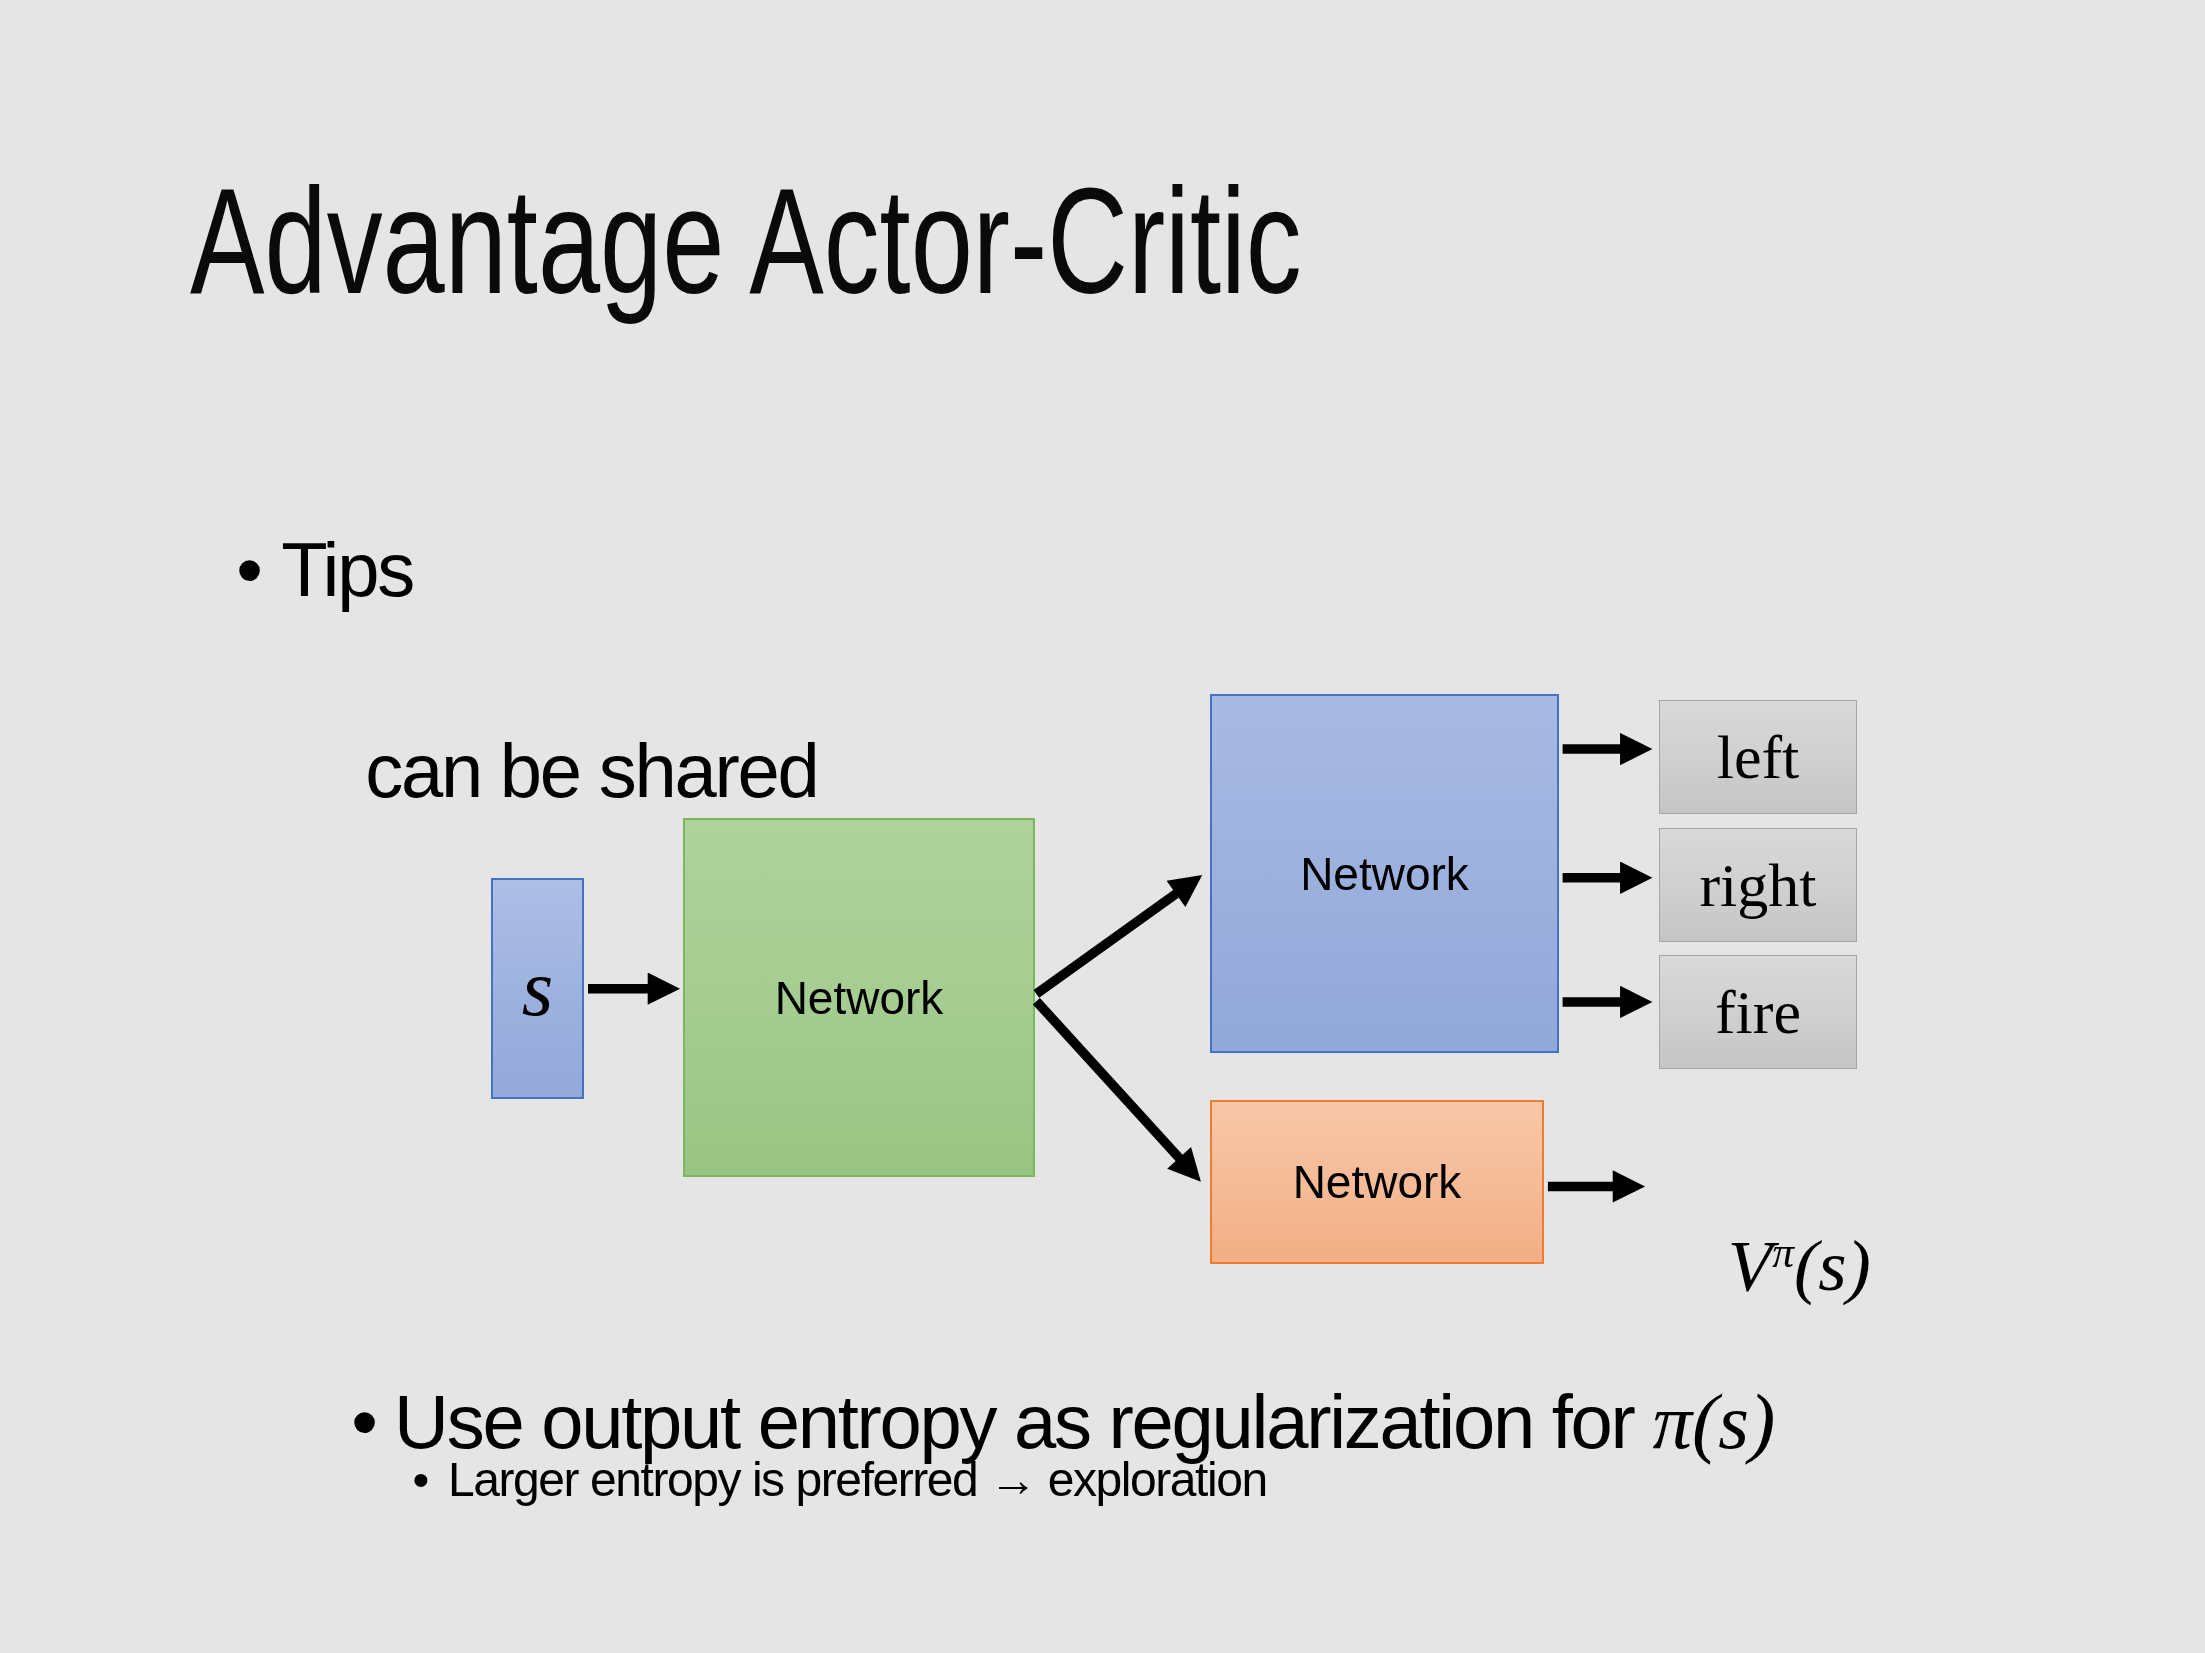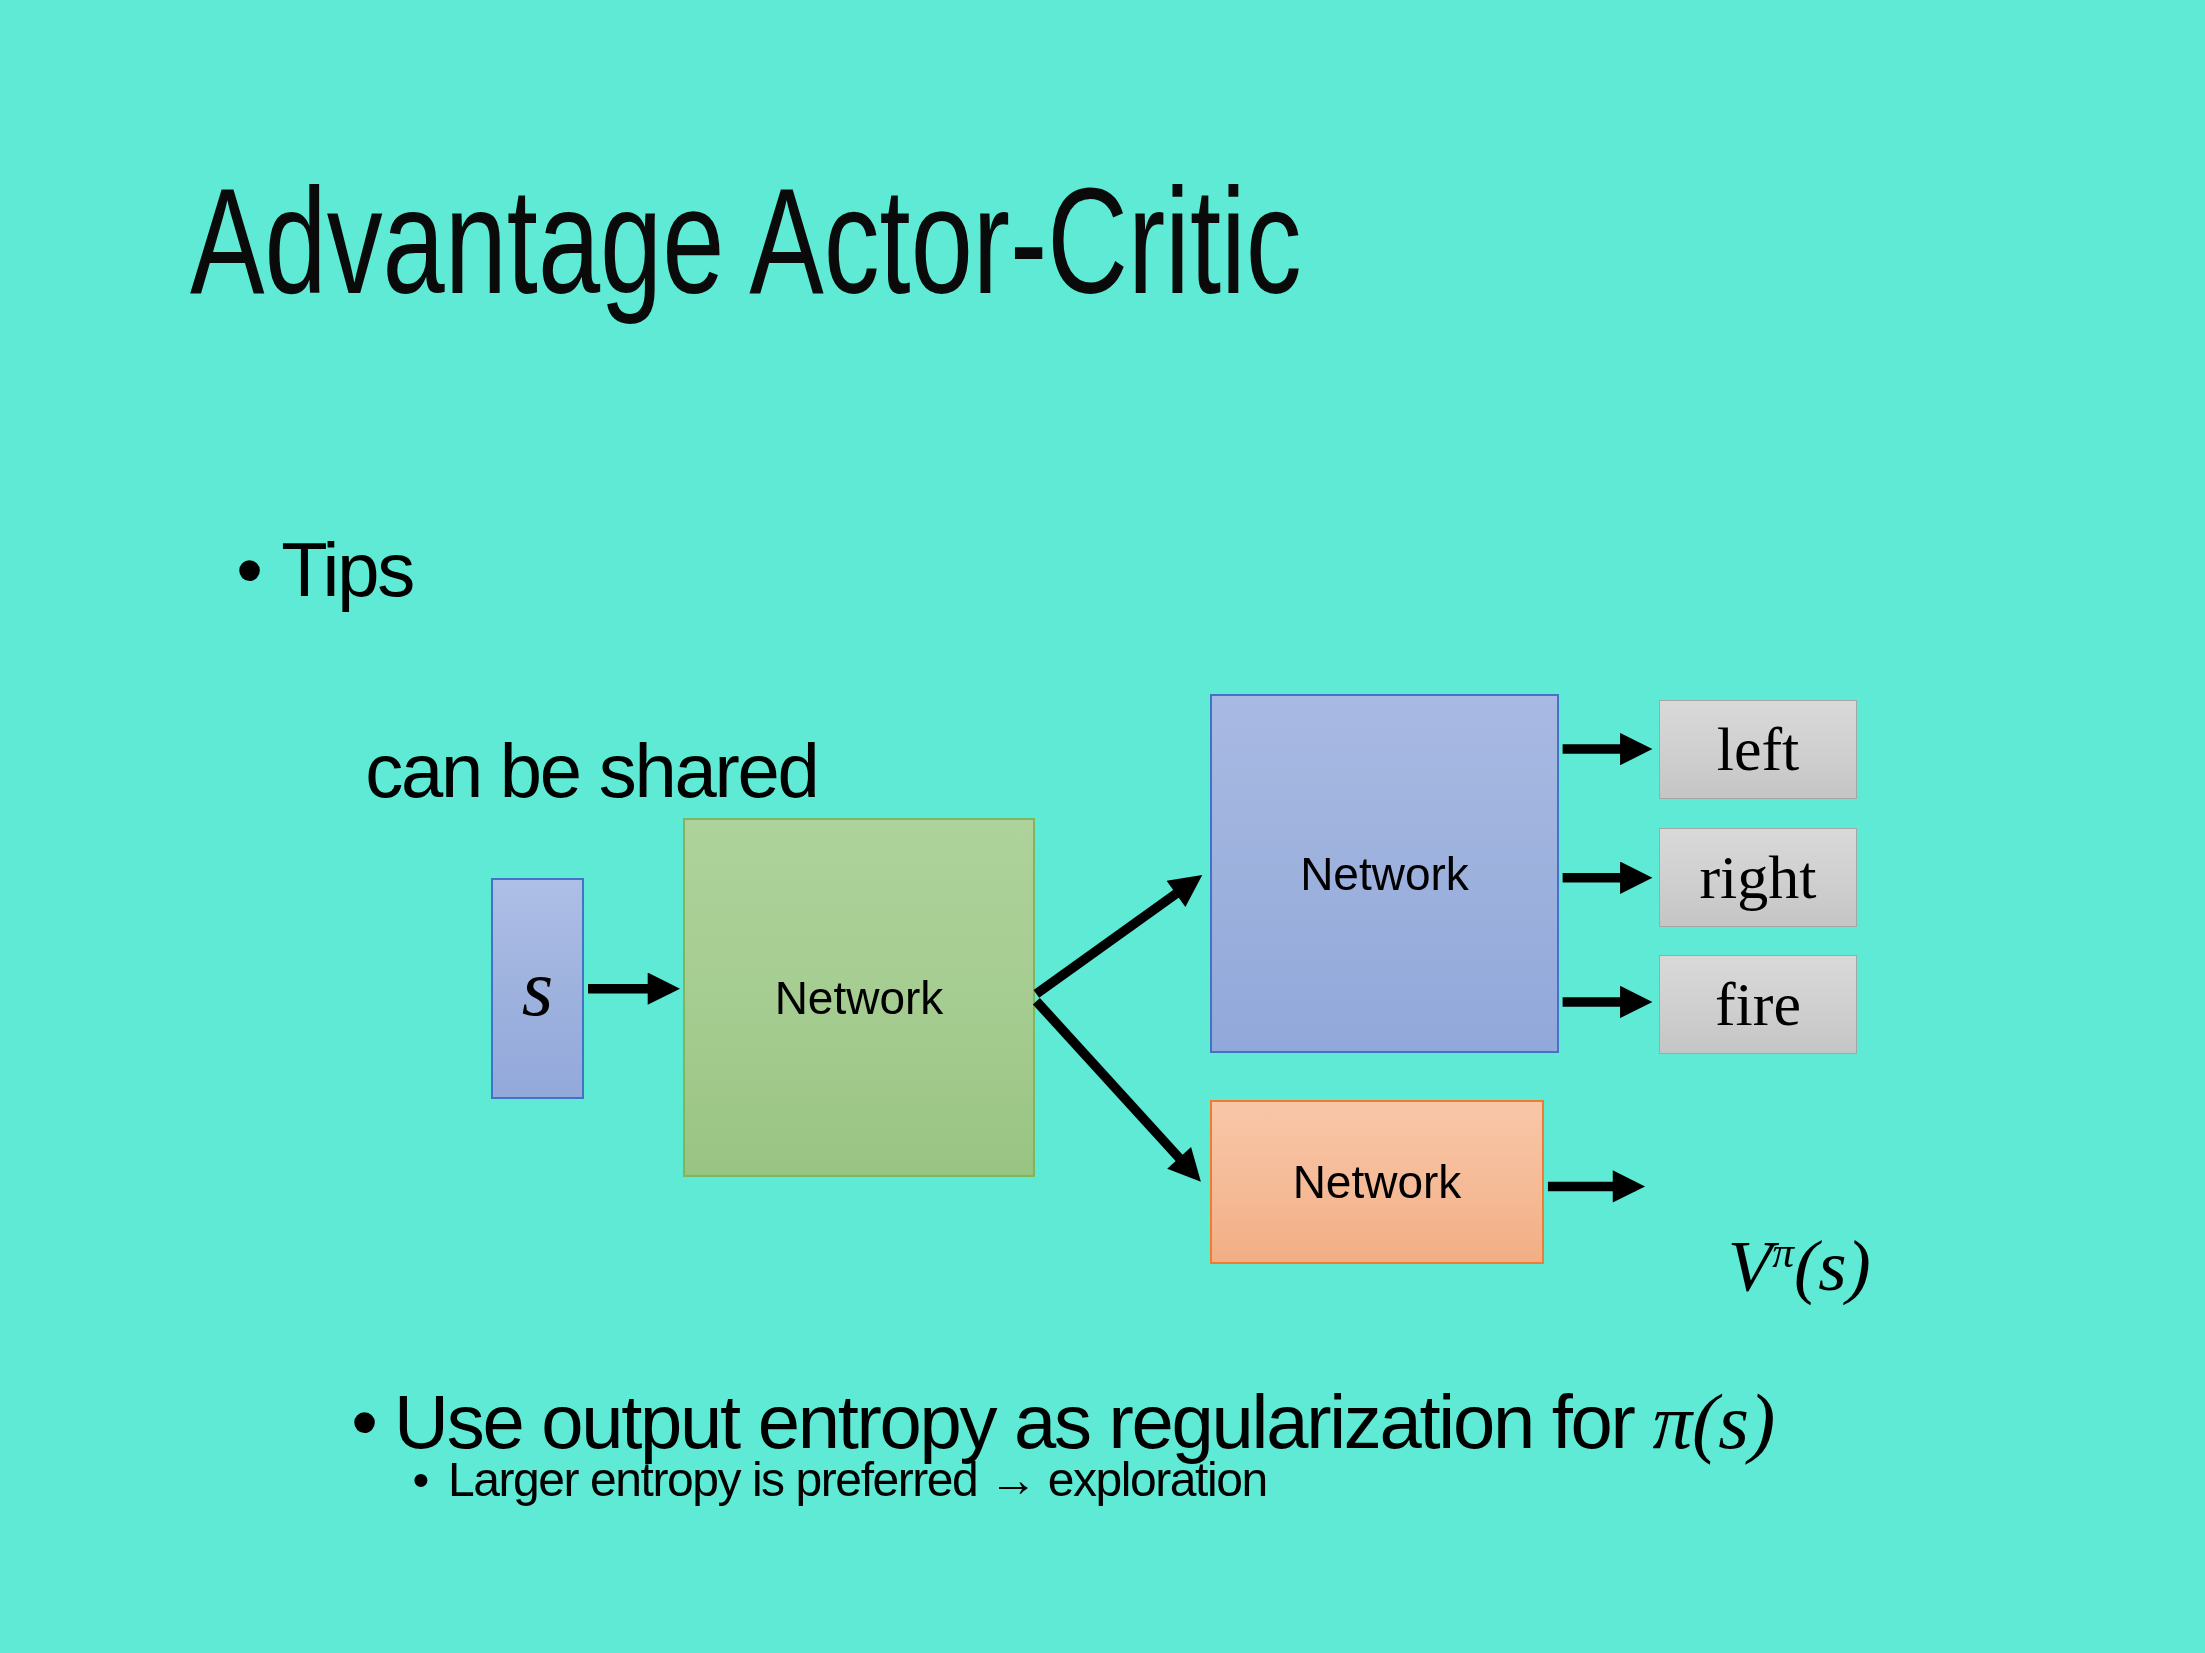--- a/index.html
+++ b/index.html
@@ -1,17 +1,17 @@
 <!DOCTYPE html>
 <html style="font-size:11.8px"><head>
 <meta charset="utf-8">
 <style>
   html,body { margin:0; padding:0; background:#ffffff; }
   #slide {
-    position:relative; width:2205px; height:1654px; background:#5eead4;
+    position:relative; width:2205px; height:1654px; background:#e5e5e5;
     font-family:"Liberation Sans", sans-serif; color:#000; overflow:hidden;
   }
 
   
   .line { position:absolute; white-space:pre; line-height:1.05; }
   .sans { letter-spacing:-0.03em; }
   .title {
     left:190px; top:162px; font-size:151px; letter-spacing:0;
     transform:scaleX(0.74); transform-origin:left top; color:#0a0a0a;
   }
@@ -53,21 +53,21 @@
     left:1210px; top:694px; width:349px; height:359px;
     background:linear-gradient(180deg,#a8bae3 0%,#9cb0dd 55%,#91a8da 100%);
     border:2.2px solid #4472c4;
   }
   .critic-box {
     left:1210px; top:1100px; width:334px; height:164px;
     background:linear-gradient(180deg,#f8c7a8 0%,#f5ba96 55%,#f2ae84 100%);
     border:2.2px solid #ed7d31;
   }
   .action-box {
-    left:1659px; width:198px; height:99px;
+    left:1659px; width:198px; height:114px;
     background:linear-gradient(180deg,#d9d9d9 0%,#cfcfcf 55%,#c5c5c5 100%);
     border:1.5px solid #a6a6a6;
   }
   .action-left  { top:700px; }
   .action-right { top:828px;text-align:center; }
   .action-fire  { top:955px; }
 
   .net-label { font-size:46px; color:#000; }
   .state-label { font-family:"Liberation Serif", serif; font-style:italic; font-size:81px; }
   .action-label { font-family:"Liberation Serif", serif; font-size:62px; }

